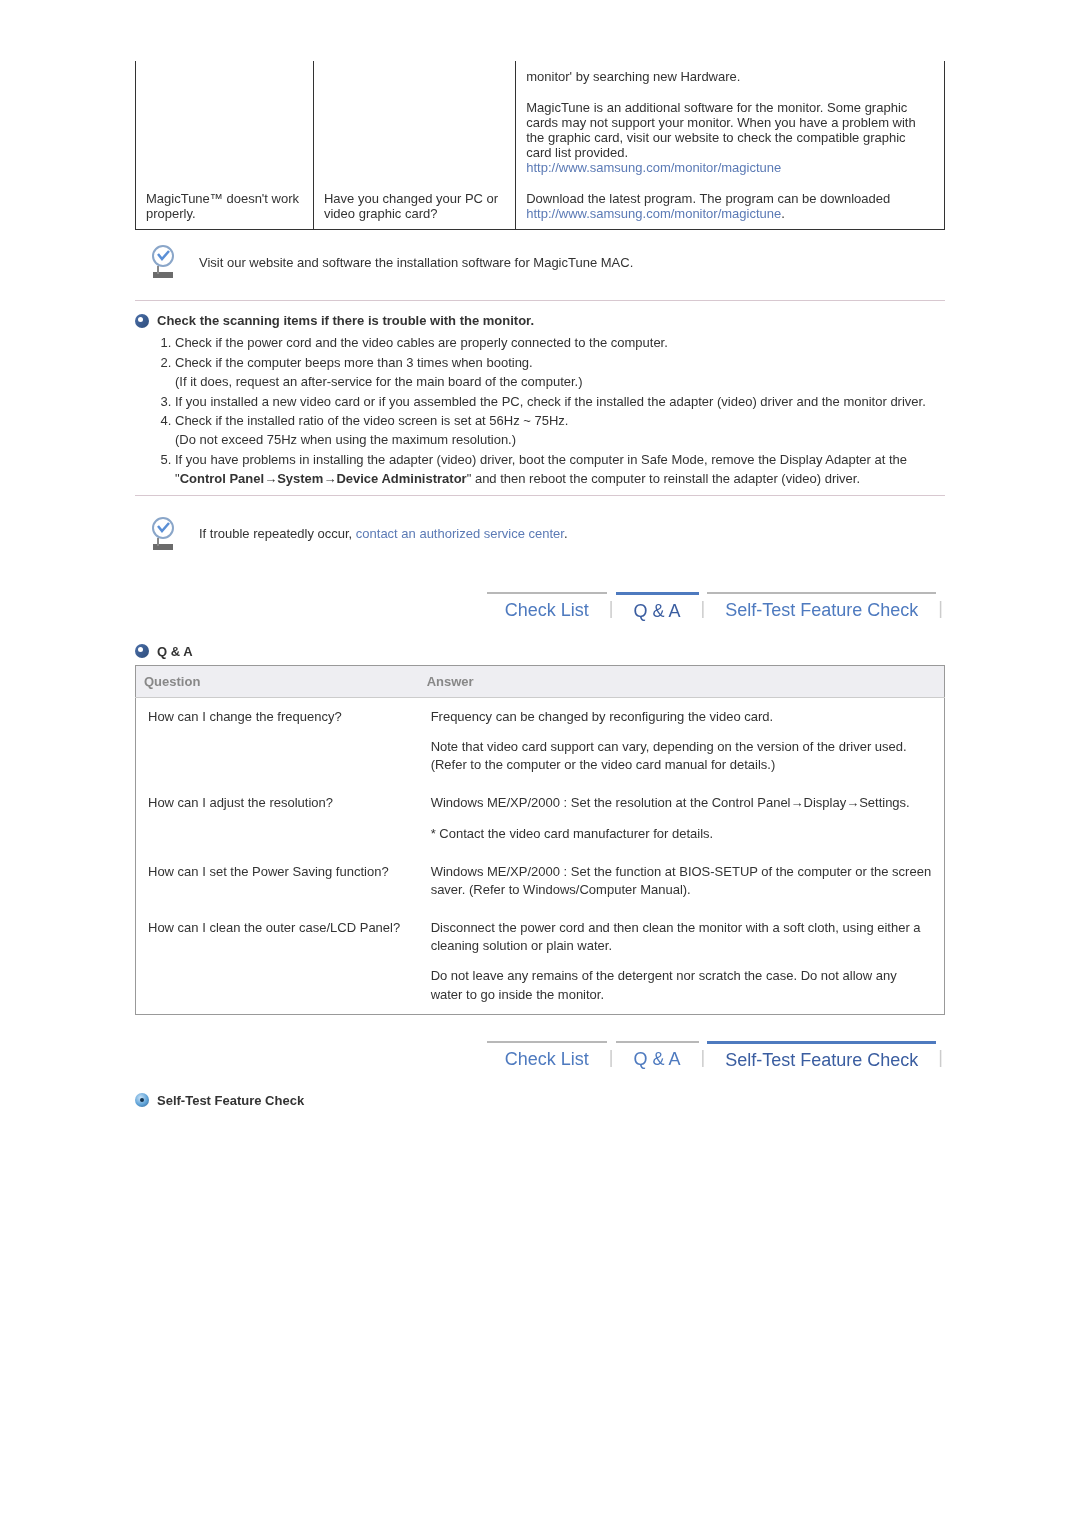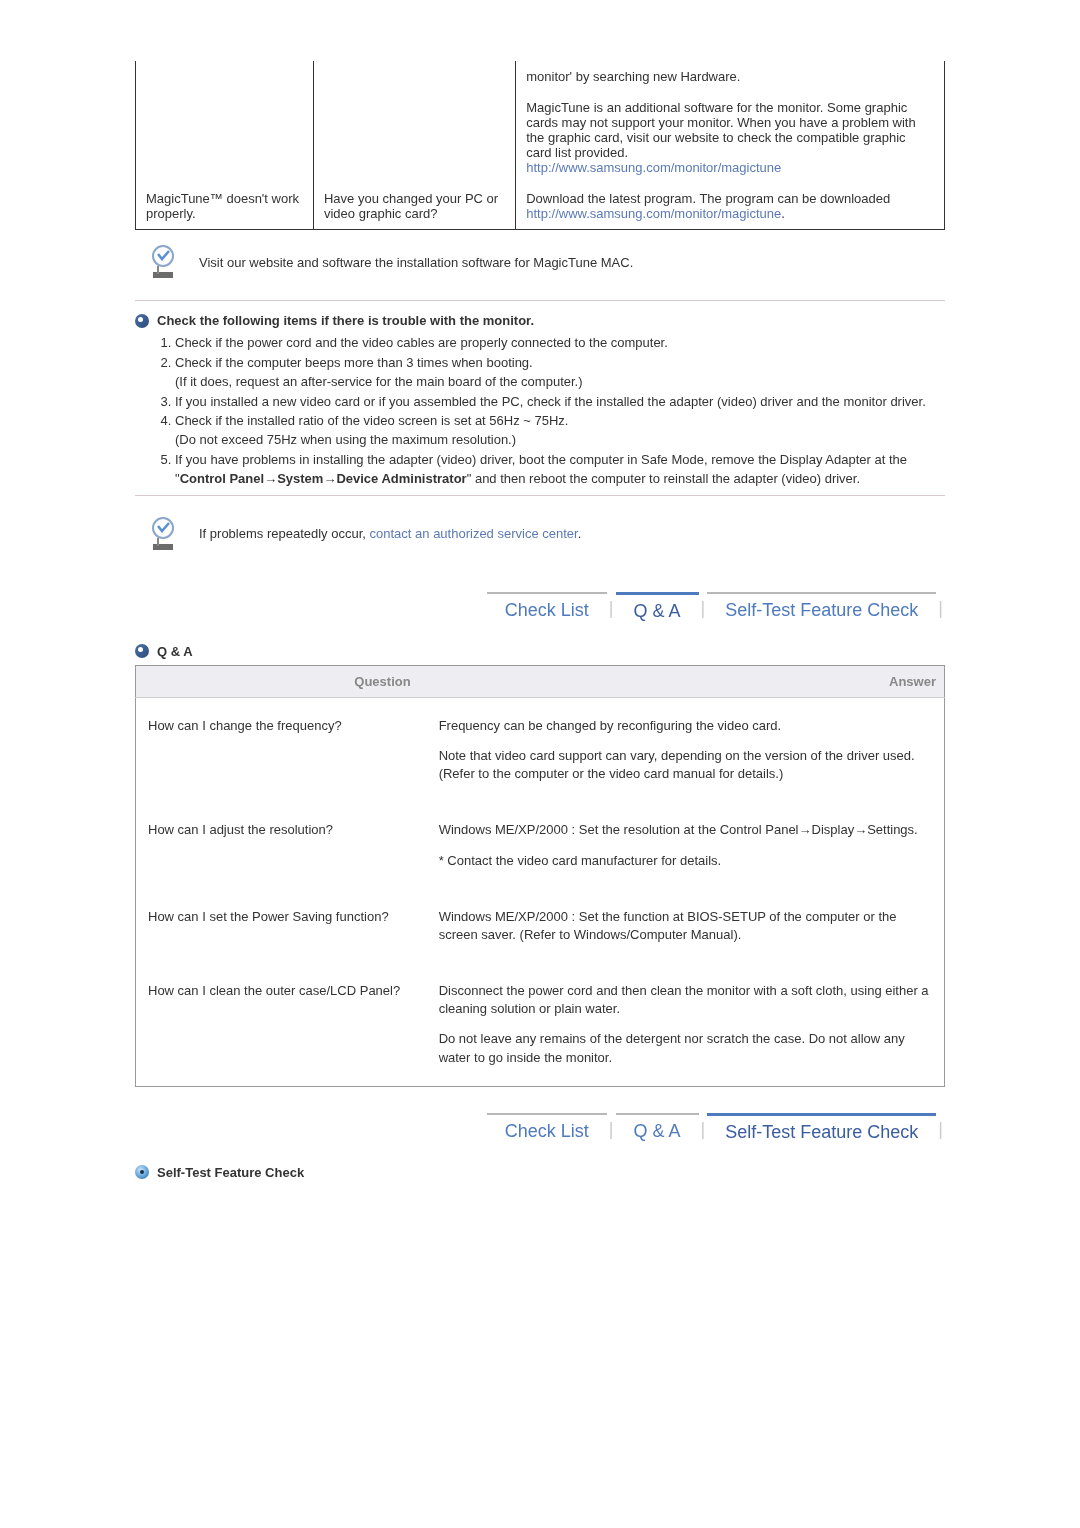--- a/index.html
+++ b/index.html
@@ -109,29 +109,29 @@
       width: 100%;
       border-collapse: collapse;
       border: 1px solid #999;
     }
     table.qa th {
       background: #eeeef2;
       color: #888;
       font-weight: bold;
       padding: 8px;
       border-bottom: 1px solid #ccc;
-      text-align: right;
+      text-align: left;
     }
     table.qa td {
-      padding: 19px 12px;
+      padding: 10px 12px;
       vertical-align: top;
       line-height: 1.4;
     }
     table.qa td:first-child { width: 35%; }
-    .qa-answer-block { margin-bottom: 12px; margin-left: 8px; }
+    .qa-answer-block { margin-bottom: 12px; }
     .qa-answer-block:last-child { margin-bottom: 0; }
     .ring-bullet {
       width: 14px;
       height: 14px;
       border-radius: 50%;
       background: radial-gradient(circle at 40% 35%, #c9e2f7 0%, #5fa3d8 55%, #2d5a8a 100%);
       flex-shrink: 0;
       position: relative;
     }
     .ring-bullet::after{
@@ -187,21 +187,21 @@
         <rect x="10" y="28" width="20" height="6" fill="#6b6b6b"></rect>
         <rect x="14" y="22" width="2" height="8" fill="#888"></rect>
       </svg>
       <span>Visit our website and software the installation software for MagicTune MAC.</span>
     </div>
 
     <hr class="hr-light">
 
     <div class="section-head">
       <span class="bullet-circle"></span>
-      <span>Check the following items if there is trouble with the monitor.</span>
+      <span>Check the scanning items if there is trouble with the monitor.</span>
     </div>
 
     <ol class="checklist">
       <li><span>Check if the power cord and the video cables are properly connected to the computer.</span></li>
       <li>
         <span>Check if the computer beeps more than 3 times when booting.</span><br>
         <span>(If it does, request an after-service for the main board of the computer.)</span>
       </li>
       <li><span>If you installed a new video card or if you assembled the PC, check if the installed the adapter (video) driver and the monitor driver.</span></li>
       <li>
@@ -216,21 +216,21 @@
     <hr class="hr-light">
 
     <div class="notebox">
       <svg class="note-icon" viewBox="0 0 40 36">
         <circle cx="20" cy="12" r="10" fill="none" stroke="#8aa6c9" stroke-width="2"></circle>
         <path d="M15 10 L19 15 L26 7" fill="none" stroke="#5a8fd6" stroke-width="2.5"></path>
         <rect x="10" y="28" width="20" height="6" fill="#6b6b6b"></rect>
         <rect x="14" y="22" width="2" height="8" fill="#888"></rect>
       </svg>
       <span>
-        <span>If problems repeatedly occur, </span><a href="#" class="link">contact an authorized service center</a><span>.</span>
+        <span>If trouble repeatedly occur, </span><a href="#" class="link">contact an authorized service center</a><span>.</span>
       </span>
     </div>
 
     <div class="tabnav">
       <div class="tab">Check List</div>
       <span class="sep">|</span>
       <div class="tab active">Q &amp; A</div>
       <span class="sep">|</span>
       <div class="tab">Self-Test Feature Check</div>
       <span class="sep">|</span>

